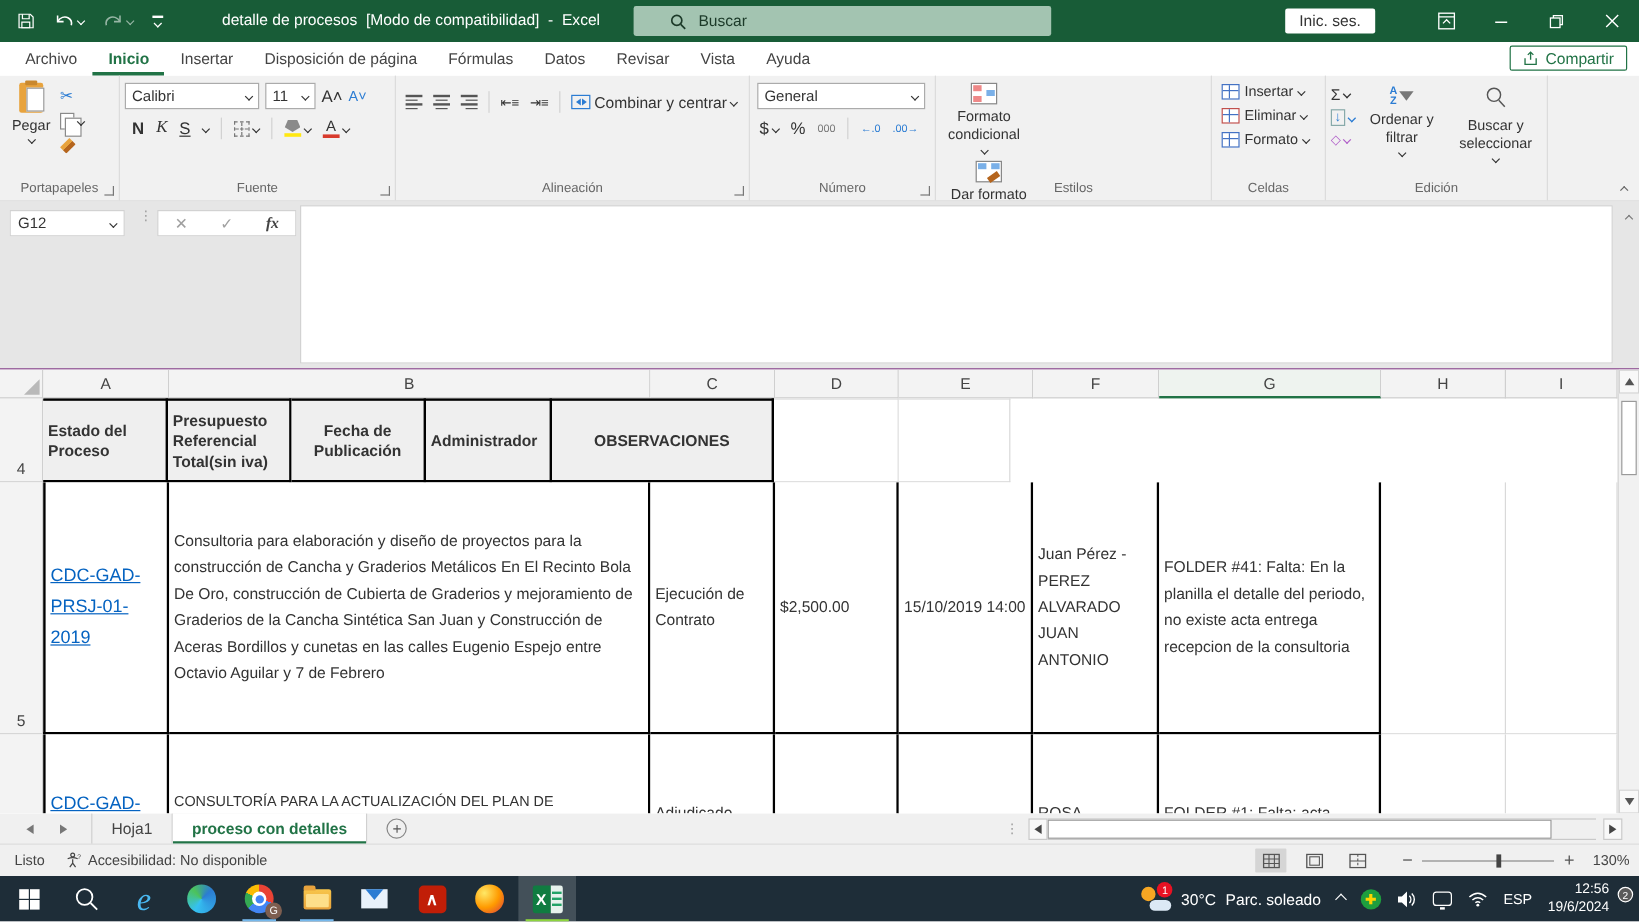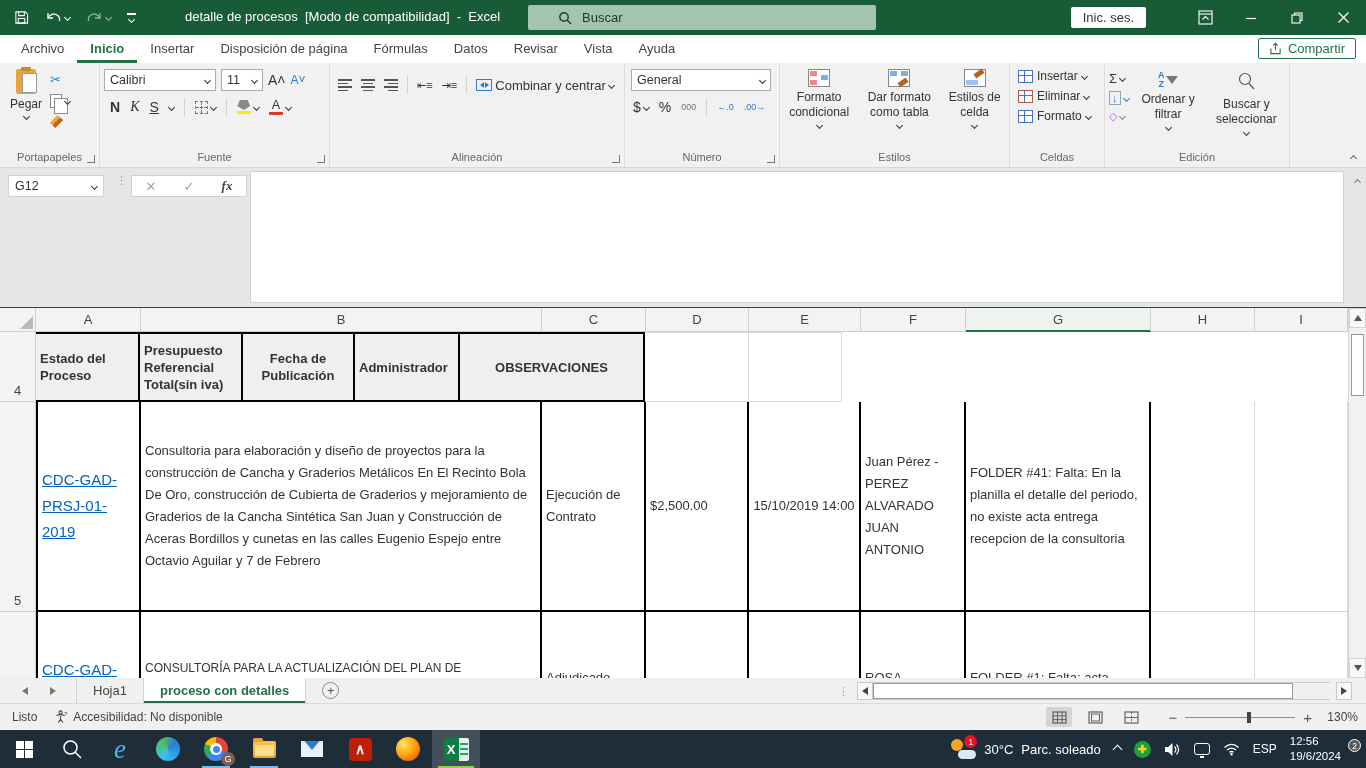--- a/index.html
+++ b/index.html
@@ -143,21 +143,21 @@
 .wicon{width:26px;height:20px;position:relative;}
 .wicon .sun{position:absolute;left:1px;top:0;width:12px;height:12px;border-radius:50%;background:#f6a623;}
 .wicon .cloud{position:absolute;right:0;bottom:0;width:18px;height:9px;border-radius:6px;background:#dce9f5;}
 .wbadge{position:absolute;left:14px;top:-4px;width:13px;height:13px;border-radius:50%;background:#e81123;color:#fff;font-size:9px;display:flex;align-items:center;justify-content:center;}
 .wtxt{font-size:13px;color:#fff;white-space:nowrap;}
 .trayico{display:flex;align-items:center;justify-content:center;cursor:pointer;}
 .av{width:17px;height:17px;border-radius:50%;background:#1e9e3e;display:flex;align-items:center;justify-content:center;color:#ffd400;font-size:11px;font-weight:bold;}
 .cast{width:16px;height:12px;border:1.4px solid #fff;border-radius:3px;position:relative;}
 .cast::after{content:"";position:absolute;left:5px;bottom:-4px;width:4px;height:2px;background:#fff;}
 .lang{font-size:12px;color:#fff;cursor:pointer;}
-.clock{font-size:11.5px;color:#fff;text-align:left;line-height:1.3;cursor:pointer;}
+.clock{font-size:11.5px;color:#fff;text-align:right;line-height:1.3;cursor:pointer;}
 .notif{position:relative;cursor:pointer;margin-left:2px;}
 .notif .bubble{width:17px;height:15px;background:#fff;border-radius:2px;position:relative;}
 .notif .bubble::before{content:"";position:absolute;left:3px;top:4px;width:11px;height:1.6px;background:#1e2d38;box-shadow:0 3.5px 0 #1e2d38;}
 .notif .nbadge{position:absolute;right:-5px;bottom:-3px;width:13px;height:13px;border-radius:50%;background:#5a5a5a;border:1.5px solid #fff;color:#fff;font-size:8.5px;display:flex;align-items:center;justify-content:center;}
 
 
 .clipb{width:20px;height:25px;background:#e8a33d;border-radius:2px;position:relative;}
 .clipb::before{content:"";position:absolute;left:5px;top:-2px;width:10px;height:4px;background:#c9882e;border-radius:1px;}
 .clipb::after{content:"";position:absolute;left:6px;top:4px;width:13px;height:18px;background:#fff;border:1px solid #9a9a9a;}
 .copyico{width:12px;height:14px;border:1px solid #8a8a8a;background:#fff;position:relative;}
@@ -382,21 +382,21 @@
         <span class="glyphbtn" style="font-size:14px;">%</span>
         <span class="glyphbtn" style="font-size:9px;color:#777;">000</span>
         <span style="width:1px;height:18px;background:#d2d2d2;"></span>
         <span class="glyphbtn" style="font-size:9px;color:#2b7cd3;">←.0</span>
         <span class="glyphbtn" style="font-size:9px;color:#2b7cd3;">.00→</span>
       </div>
       <div class="rg-label">Número</div>
       <span class="launcher"></span>
     </div>
 
-    <div class="rgroup" style="width:230px;display:flex;flex-direction:row;gap:6px;justify-content:space-between;">
+    <div class="rgroup" style="width:230px;display:flex;flex-direction:column;gap:6px;justify-content:space-between;">
       <div class="bigbtn" style="width:72px;">
         <span class="stico">
             <i style="left:1px;top:1px;background:#e88;"></i>
             <i style="left:1px;top:10px;background:#e88;"></i>
             <i style="right:1px;top:5px;background:#7ab0e8;"></i>
           </span>
         <span class="lbl2">Formato condicional</span>
         <span class="chv"></span>
       </div>
       <div class="bigbtn" style="width:80px;">

